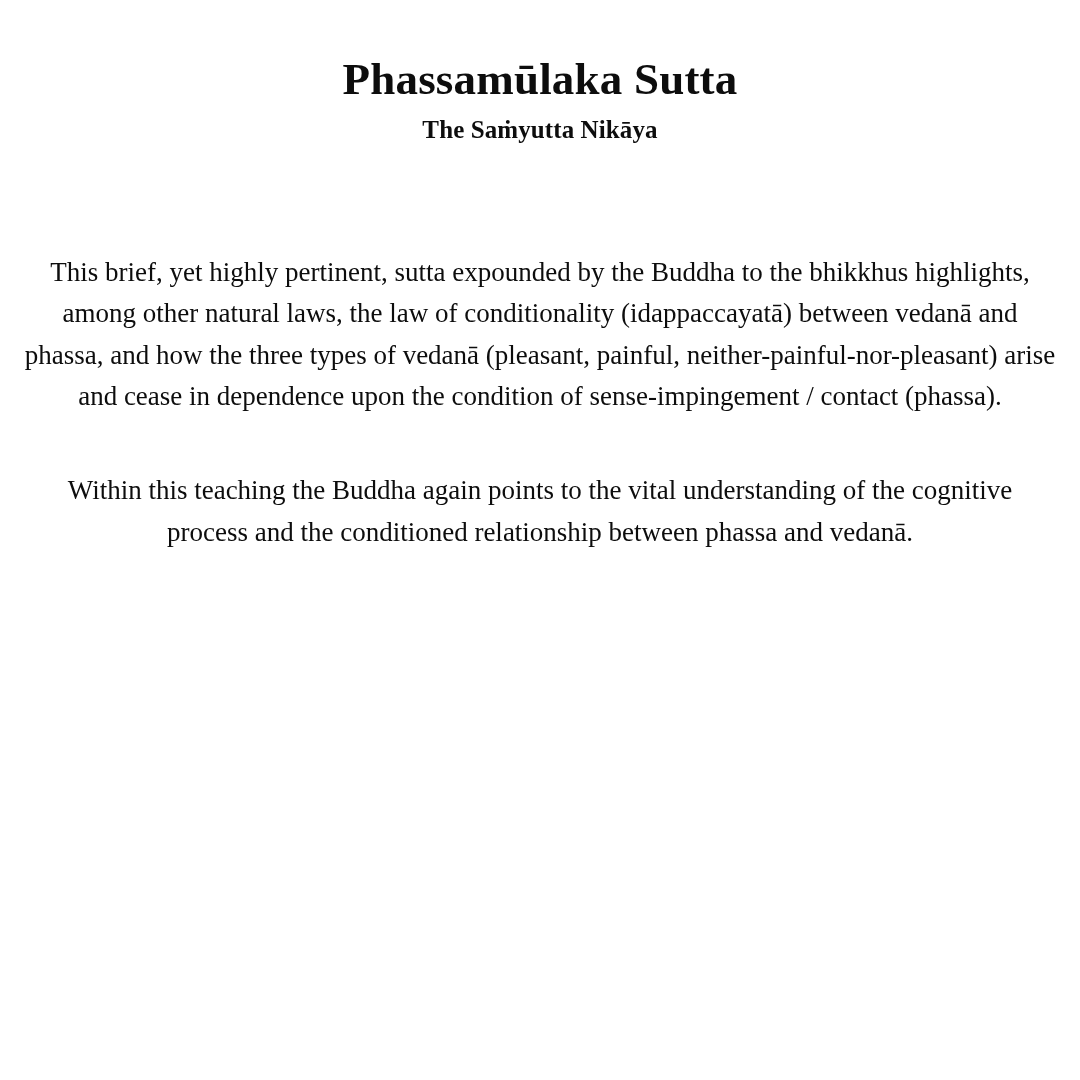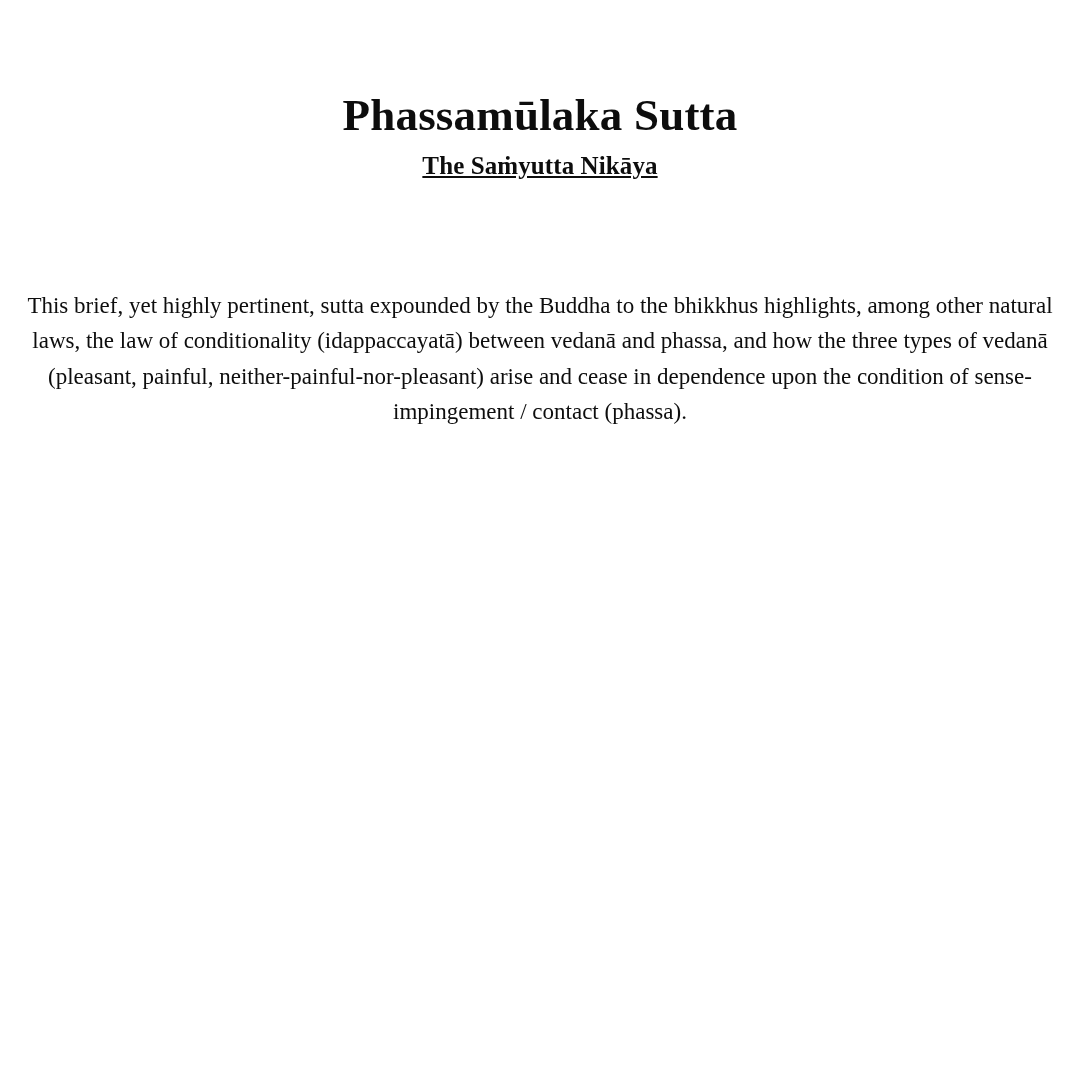--- a/index.html
+++ b/index.html
@@ -11,48 +11,47 @@
     height: 1080px;
     background: #ffffff;
     font-family: "Liberation Serif", "DejaVu Serif", serif;
     color: #0d0d0d;
     overflow: hidden;
   }
   .page {
     width: 1080px;
     height: 1080px;
     box-sizing: border-box;
-    padding: 90px 24px 0 24px;
+    padding: 54px 24px 0 24px;
     display: flex;
     flex-direction: column;
     align-items: center;
   }
   .title {
     font-size: 45px;
     font-weight: bold;
     letter-spacing: 0.2px;
     line-height: 1.15;
     text-align: center;
     margin: 0;
   }
   .subtitle {
     font-size: 25px;
     font-weight: bold;
     text-align: center;
     margin: 10px 0 0 0;
     letter-spacing: 0.1px;
-    text-decoration: underline;
   }
   .body-block {
     width: 1032px;
     margin: 0 auto;
     text-align: center;
   }
   .para {
-    font-size: 23px;
+    font-size: 27px;
     line-height: 1.54;
     text-align: center;
     margin: 0;
   }
   .gap-1 { height: 108px; }
   .gap-2 { height: 52px; }
   .gap-3 { height: 52px; }
 </style>
 </head>
 <body>
@@ -63,18 +62,19 @@
 
   <h2 class="subtitle">The Saṁyutta Nikāya</h2>
 
   <div class="gap-1"></div>
 
   <div class="body-block">
     <p class="para">This brief, yet highly pertinent, sutta expounded by the Buddha to the bhikkhus highlights, among other natural laws, the law of conditionality (idappaccayatā) between vedanā and phassa, and how the three types of vedanā (pleasant, painful, neither-painful-nor-pleasant) arise and cease in dependence upon the condition of sense-impingement / contact (phassa).</p>
 
     <div class="gap-2"></div>
 
+    <p class="para">Within this teaching the Buddha again points to the vital understanding of the cognitive process and the conditioned relationship between phassa and vedanā.</p>
 
     <div class="gap-3"></div>
 
   </div>
 
 </div>
 
 </body></html>

